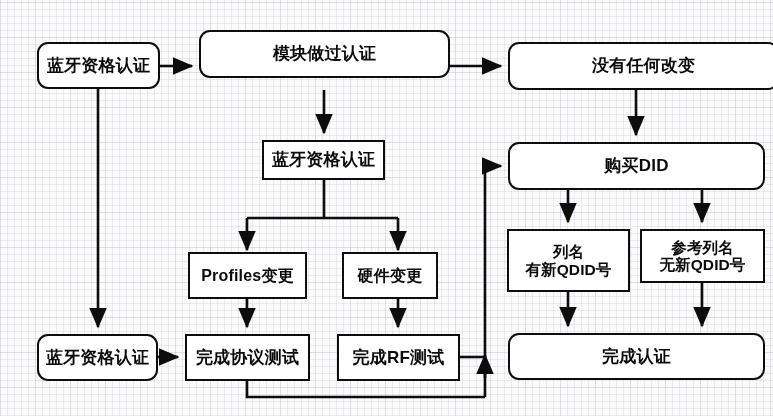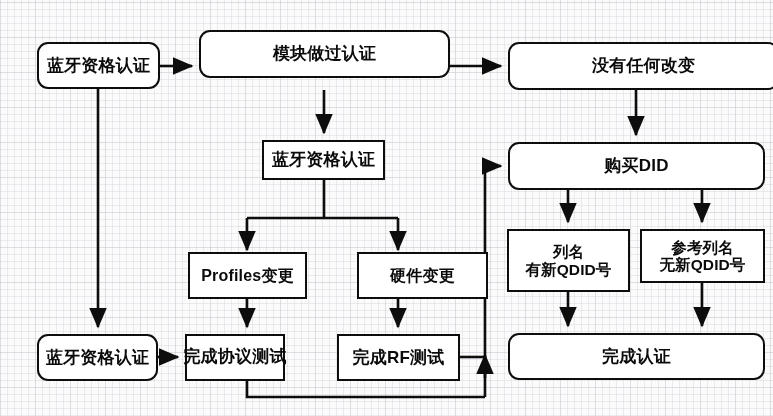--- a/index.html
+++ b/index.html
@@ -127,21 +127,21 @@
   </div>
 
   <div class="node rounded fs17" style="left:508px; top:142px; width:257px; height:48px;">
     <span class="l">购买DID</span>
   </div>
 
   <div class="node sharp fs16" style="left:188px; top:252px; width:119px; height:47px;">
     <span class="l">Profiles变更</span>
   </div>
 
-  <div class="node sharp fs16" style="left:342px; top:252px; width:131px; height:47px;margin-left:15px;">
+  <div class="node sharp fs16" style="left:342px; top:252px; width:96px; height:47px;">
     <span class="l">硬件变更</span>
   </div>
 
   <div class="node sharp fs15" style="left:507px; top:229px; width:123px; height:63px;">
     <span class="lines">
       <span class="l">列名</span>
       <span class="l">有新QDID号</span>
     </span>
   </div>
 
@@ -149,21 +149,21 @@
     <span class="lines">
       <span class="l">参考列名</span>
       <span class="l">无新QDID号</span>
     </span>
   </div>
 
   <div class="node rounded fs17" style="left:37px; top:334px; width:121px; height:47px;">
     <span class="l">蓝牙资格认证</span>
   </div>
 
-  <div class="node sharp fs17" style="left:185px; top:334px; width:100px; height:47px;font-family:Liberation Mono, monospace;">
+  <div class="node sharp fs17" style="left:185px; top:334px; width:125px; height:47px;">
     <span class="l">完成协议测试</span>
   </div>
 
   <div class="node sharp fs17" style="left:337px; top:334px; width:123px; height:47px;">
     <span class="l">完成RF测试</span>
   </div>
 
   <div class="node rounded fs17" style="left:508px; top:333px; width:257px; height:47px;">
     <span class="l">完成认证</span>
   </div>

